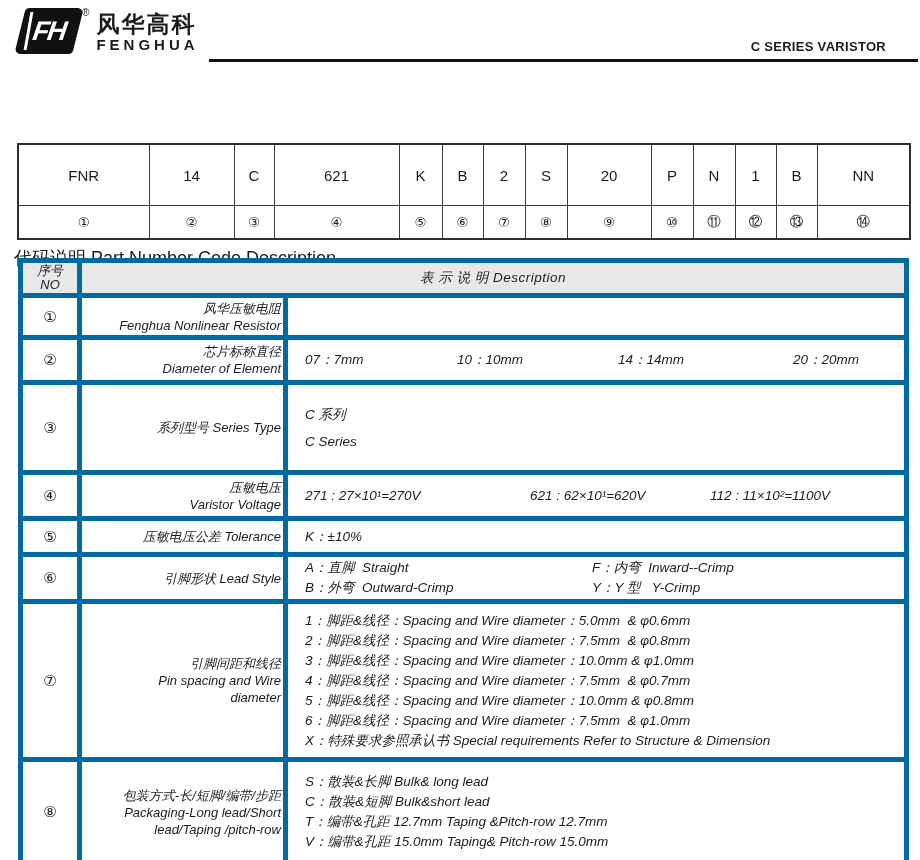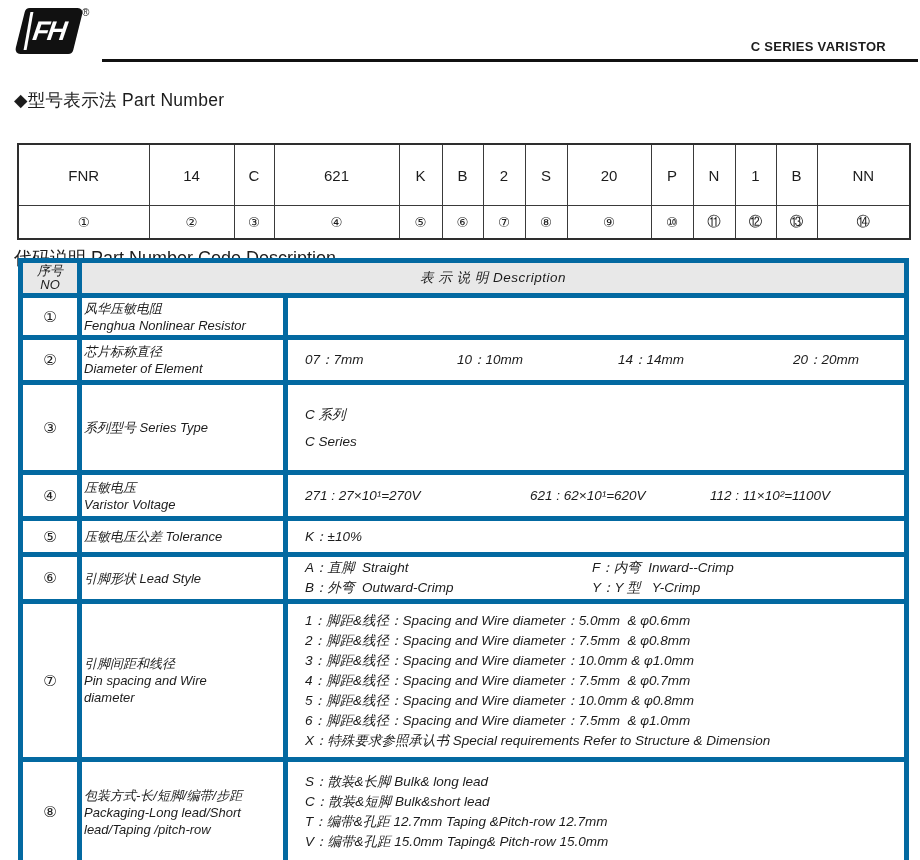--- a/index.html
+++ b/index.html
@@ -47,21 +47,21 @@
   .desc-heading { position:absolute; top:246px; left:14px; font-size:18px; }
 
   
   .desc-table { position:absolute; top:258px; left:18px; width:886px; border:2px solid #2e2e2e; font-size:13px; }
   .desc-table td { border:5px solid #0369a1; vertical-align:middle;font-style:italic; }
   .dt-head td { background:#e8e8e8; text-align:center; }
   .dt-head { height:30px; }
   .head-no div { line-height:14px; font-size:13px; }
   .head-desc { font-size:13.5px; letter-spacing:0.5px; }
   td.no { text-align:center; font-size:15px; }
-  td.label { text-align:left; line-height:17px; font-size:13px; padding:0 2px; }
+  td.label { text-align:right; line-height:17px; font-size:13px; padding:0 2px; }
   td.desc { padding-left:17px; font-size:13.5px; }
   .r1 { height:42px; } .r2 { height:45px; } .r3 { height:90px; }
   .r4 { height:46px; } .r5 { height:36px; } .r6 { height:43px; }
   .r7 { height:158px; } .r8 { height:105px; } .rcut { height:18px; }
   .grid-r2 { display:grid; grid-template-columns:152px 161px 175px 1fr; white-space:pre; }
   .grid-r4 { display:grid; grid-template-columns:225px 180px 1fr; white-space:pre; }
   .grid-r6 { display:grid; grid-template-columns:287px 1fr; line-height:20px; white-space:pre; }
   .line27 { line-height:27px; white-space:pre; }
   .pline  { line-height:20px; white-space:pre; }
   .kline  { line-height:19px; white-space:pre; }
@@ -70,27 +70,30 @@
 <body>
 
 <div class="page">
 
   <div class="header">
     <div class="logo">
       <div class="logo-mark">
         <span class="logo-fh">FH</span>
       </div>
       <span class="reg">®</span>
+      <div class="logo-text">
+        <span class="logo-cn">风华高科</span>
+        <span class="logo-en">FENGHUA</span>
+      </div>
     </div>
     <div class="header-right">
       <div class="doc-title">C SERIES VARISTOR</div>
     </div>
   </div>
 
-  <div class="section-title">◆型号表示法 Part Number</div>
 
   <table class="pn-table">
     <colgroup>
       <col style="width:131px">
         <col style="width:85px">
         <col style="width:40px">
         <col style="width:125px">
       <col style="width:43px">
         <col style="width:41px">
         <col style="width:42px">

